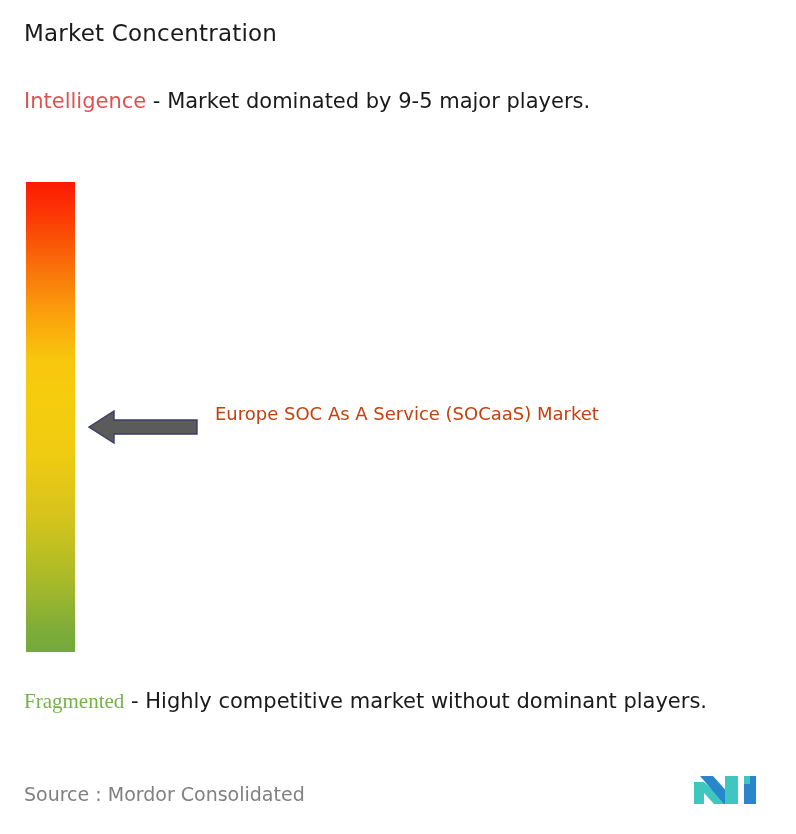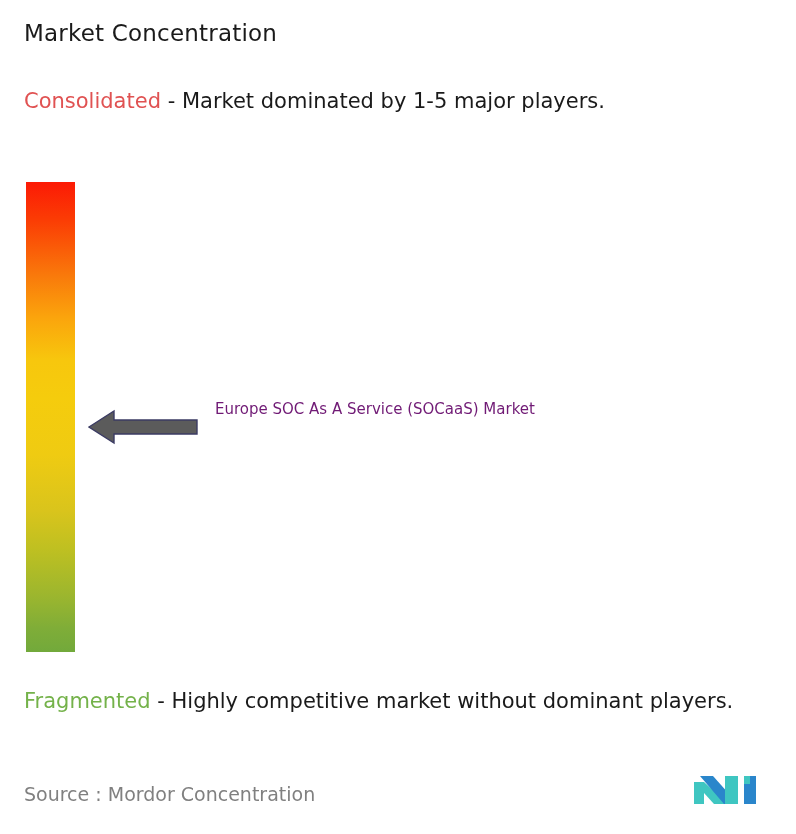--- a/index.html
+++ b/index.html
@@ -79,39 +79,40 @@
     width: 110px;
     height: 38px;
   }
 
   
   #market-pointer-label {
     position: absolute;
     left: 215px;
     top: 396px;
     width: 420px;
-    font-size: 15px;
-    line-height: 26px;
-    color: #701a75;
+    font-size: 18px;
+    line-height: 35px;
+    color: #c2410c;
     font-weight: 400;
   }
 
   
   #bottom-legend {
     position: absolute;
     left: 24px;
     top: 686px;
     width: 760px;
     font-size: 21px;
     line-height: 30px;
     color: #1a1a1a;
     font-weight: 400;
   }
   #bottom-legend .kw-fragmented {
     color: #74b24a;
+    font-family: Liberation Serif, serif;
   }
 
   
   #source-note {
     position: absolute;
     left: 24px;
     top: 783px;
     font-size: 19px;
     color: #808080;
     font-weight: 400;
@@ -127,40 +128,40 @@
     width: 72px;
     height: 42px;
   }
 </style>
 </head>
 <body>
 
 <div id="page-title">Market Concentration</div>
 
 <div id="top-legend">
-  <span class="kw-consolidated">Consolidated</span><span class="sep">  - </span><span class="desc">Market dominated by 1-5 major players.</span>
+  <span class="kw-consolidated">Intelligence</span><span class="sep">  - </span><span class="desc">Market dominated by 9-5 major players.</span>
 </div>
 
 <div id="concentration-scale"></div>
 
 <div id="market-pointer-arrow">
   <svg width="110" height="38" viewBox="0 0 110 38" xmlns="http://www.w3.org/2000/svg">
     <polygon points="1,19 26,3 26,12 109,12 109,26 26,26 26,35" fill="#5b5b5b" stroke="#3b3b63" stroke-width="1.4" stroke-linejoin="miter"></polygon>
   </svg>
 </div>
 
 <div id="market-pointer-label">Europe SOC As A Service (SOCaaS) Market</div>
 
 <div id="bottom-legend">
   <span class="kw-fragmented">Fragmented</span><span class="sep">  - </span><span class="desc">Highly competitive market without dominant players.</span>
 </div>
 
 <div id="source-note">
   <span class="source-label">Source :</span>
-  <span class="source-value">Mordor Concentration</span>
+  <span class="source-value">Mordor Consolidated</span>
 </div>
 
 <div id="brand-logo">
   <svg width="72" height="42" viewBox="0 0 72 42" xmlns="http://www.w3.org/2000/svg">
 
     <polygon points="0,34 0,12 10,12 10,34" fill="#3fc6c1"></polygon>
     <polygon points="0,12 10,12 34,34 20,34" fill="#3fc6c1"></polygon>
 
     <polygon points="6,6 19,6 44,34 30,34" fill="#2a86cb"></polygon>
 

